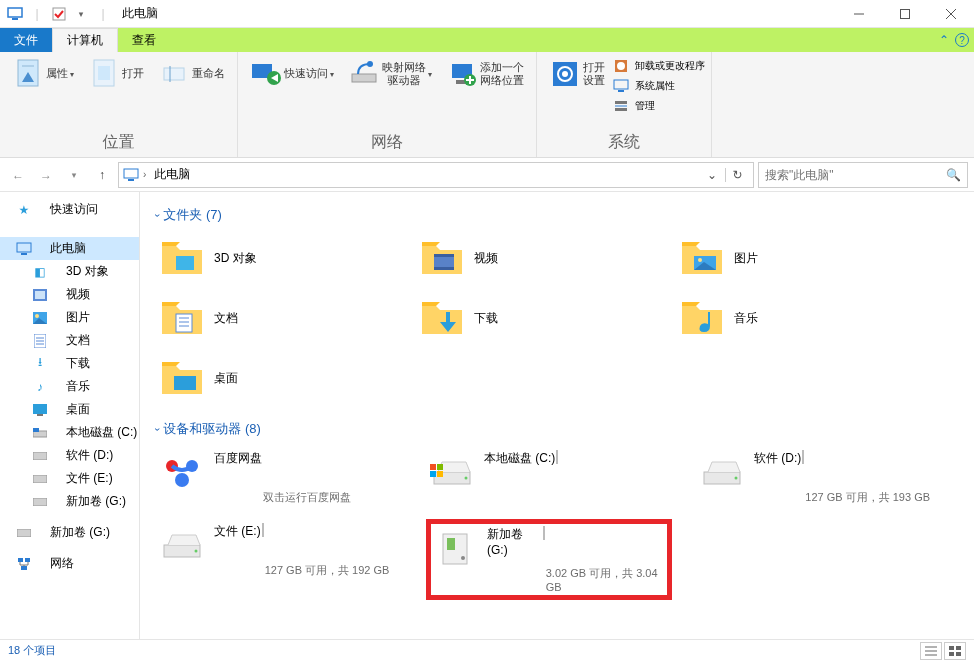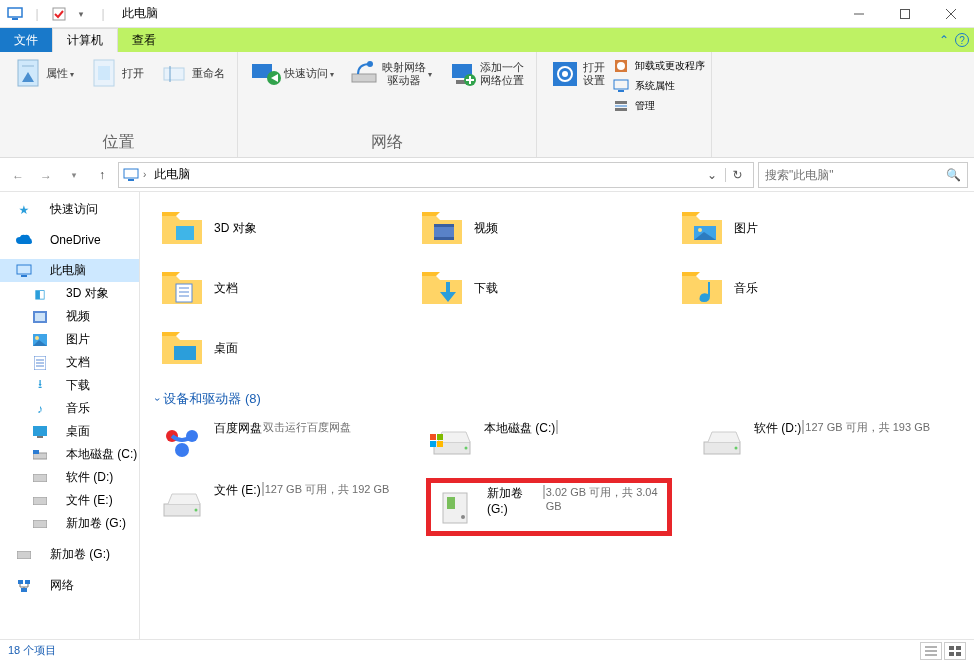--- a/index.html
+++ b/index.html
@@ -67,21 +67,21 @@
 .folder-item .fico { width: 44px; height: 44px; display: flex; align-items: center; justify-content: center; }
 .folder-item .fname { font-size: 12px; }
 
 .drive-grid { display: flex; flex-wrap: wrap; gap: 10px 24px; }
 .drive-item { width: 246px; display: flex; gap: 10px; padding: 4px; position: relative; }
 .drive-item .dico { width: 44px; height: 44px; display: flex; align-items: center; justify-content: center; flex-shrink: 0; }
 .drive-item .dinfo { flex: 1; display: flex; flex-direction: row; gap: 1px; }
 .drive-item .dname { font-size: 12px; }
 .drive-item .dbar { height: 14px; border: 1px solid #bcbcbc; background: #e9e9e9; position: relative; }
 .drive-item .dbar .fill { position: absolute; top: 0; left: 0; bottom: 0; background: #26a0da; }
-.drive-item .dtext { font-size: 11px; color: #6d6d6d; }
+.drive-item .dtext { font-size: 11px; color: #6d6d6d; margin-top: 40px; }
 .drive-item.highlighted { border: 5px solid #e8262a; padding: 2px; }
 
 
 .status-bar { position: absolute; bottom: 0; left: 0; right: 0; height: 22px; border-top: 1px solid #e5e5e5; display: flex; align-items: center; padding: 0 8px; font-size: 11px; color: #1a5fb4; }
 .status-bar .spacer { flex: 1; }
 .status-bar .view-btn { width: 22px; height: 18px; border: 1px solid #ccc; margin-left: 2px; display: flex; align-items: center; justify-content: center; color: #666; }
 
 
 svg { display: block; }
 </style>
@@ -247,20 +247,21 @@
               <svg width="16" height="16" viewBox="0 0 16 16">
                 <rect x="2" y="3" width="12" height="3" fill="#777"></rect>
                 <rect x="2" y="10" width="12" height="3" fill="#777"></rect>
                 <line x1="2" y1="8" x2="14" y2="8" stroke="#2b7cd3"></line>
               </svg>
             </div>
             <span>管理</span>
           </div>
       </div>
     </div>
+    <div class="label">系统</div>
   </div>
 </div>
 
 <div class="nav-bar">
   <div class="nbtn">←</div>
   <div class="nbtn">→</div>
   <div class="nbtn" style="font-size:9px">▾</div>
   <div class="nbtn enabled">↑</div>
   <div class="addr">
     <span>
@@ -281,28 +282,20 @@
   </div>
 </div>
 
 <div class="body">
   <div class="sidebar">
     <div class="sb-item">
         <span class="sico" style="color:#2b9edb">★</span>
         <span class="lbl">快速访问</span>
       </div>
     <div style="height:8px"></div>
-    <div class="sb-item">
-        <span class="sico">
-          <svg width="16" height="12" viewBox="0 0 16 12">
-            <path d="M4 10 Q0 10 0 6 Q0 3 4 3 Q5 0 9 1 Q13 0 14 4 Q16 5 16 8 Q16 10 13 10 Z" fill="#0078d4"></path>
-          </svg>
-        </span>
-        <span class="lbl">OneDrive</span>
-      </div>
     <div style="height:8px"></div>
     <div class="sb-item selected">
         <span class="sico">
           <svg width="16" height="14" viewBox="0 0 16 14">
             <rect x="1" y="1" width="14" height="9" fill="none" stroke="#2b7cd3"></rect>
             <rect x="5" y="11" width="6" height="2" fill="#2b7cd3"></rect>
           </svg>
         </span>
         <span class="lbl">此电脑</span>
       </div>
@@ -407,20 +400,24 @@
             <rect x="8" y="1" width="5" height="4" fill="#2b7cd3"></rect>
             <rect x="4" y="9" width="6" height="4" fill="#2b7cd3"></rect>
             <path d="M3 5 L3 8 L7 8 M11 5 L11 8 L7 8 M7 8 L7 9" fill="none" stroke="#777"></path>
           </svg>
         </span>
         <span class="lbl">网络</span>
       </div>
   </div>
 
   <div class="content">
+    <div class="group-header">
+        <span class="chev">›</span>
+        <span>文件夹 (7)</span>
+      </div>
     <div class="folder-grid" id="folder-grid">
         <div class="folder-item">
           <div class="fico">
             <svg width="44" height="40" viewBox="0 0 44 40">
               <path d="M2 8 L16 8 L20 12 L42 12 L42 36 L2 36 Z" fill="#ffd466"></path>
               <path d="M2 8 L16 8 L20 4 L2 4 Z" fill="#ffbf2b"></path>
               <rect x="16" y="18" width="18" height="14" fill="#3fb5e8"></rect>
             </svg>
           </div>
           <div class="fname">3D 对象</div>

